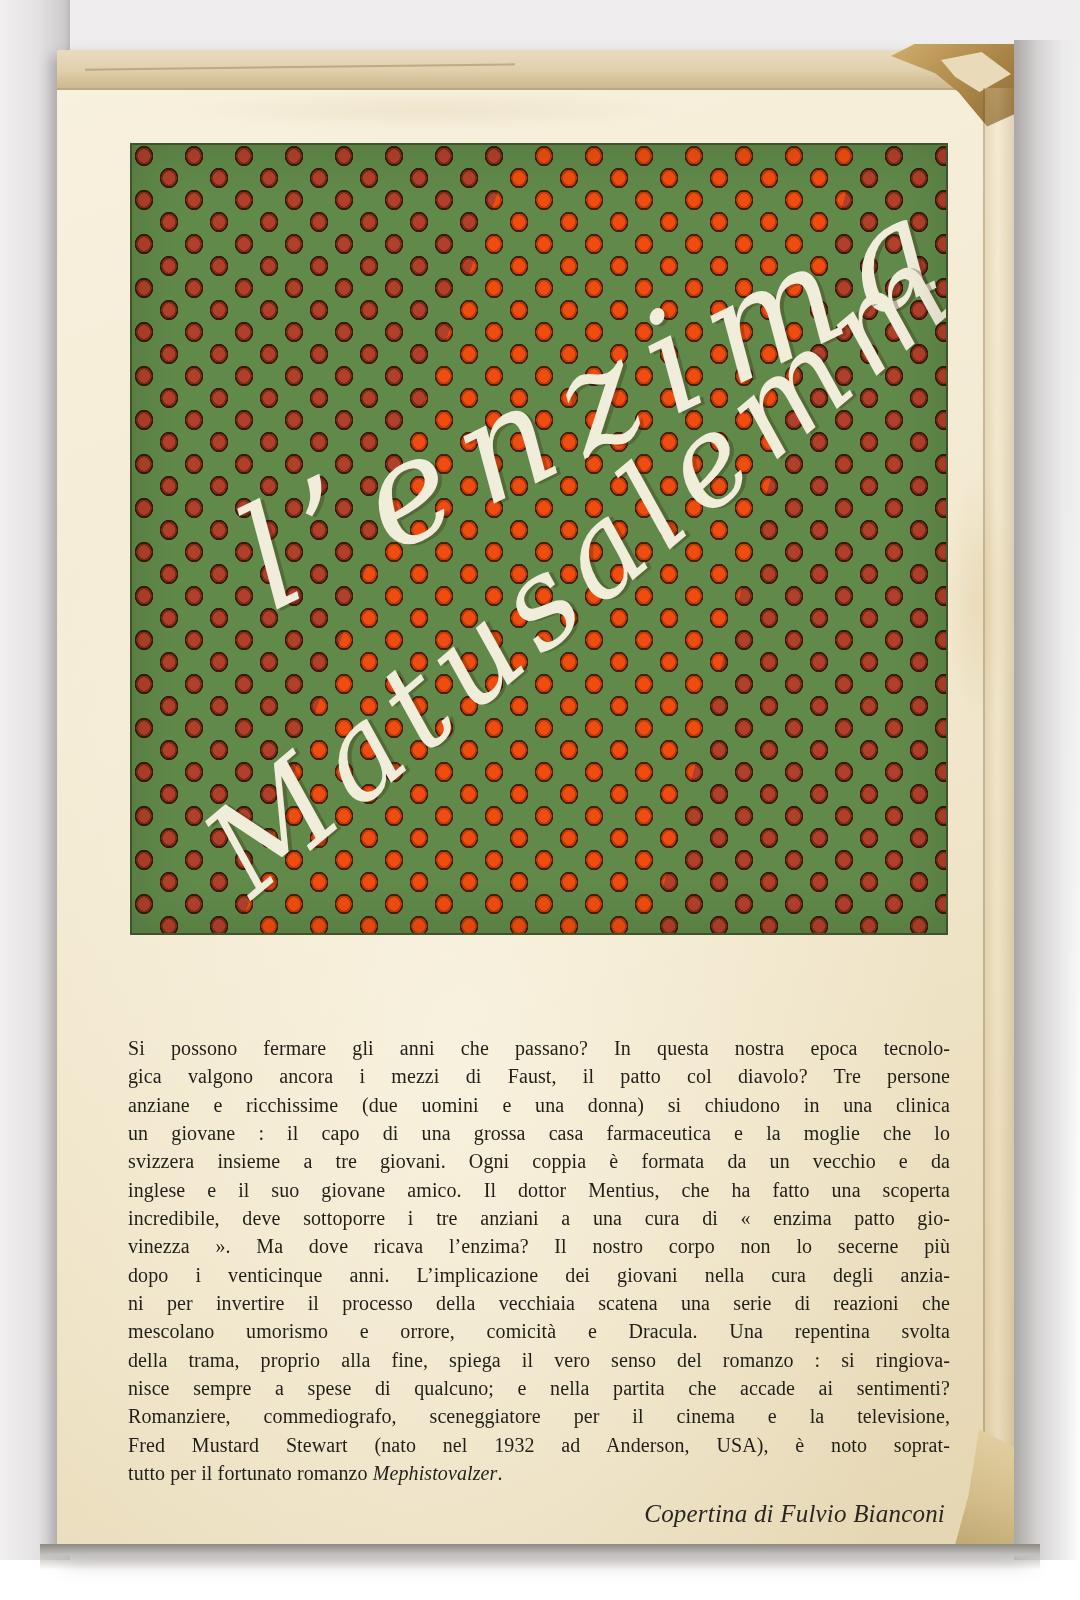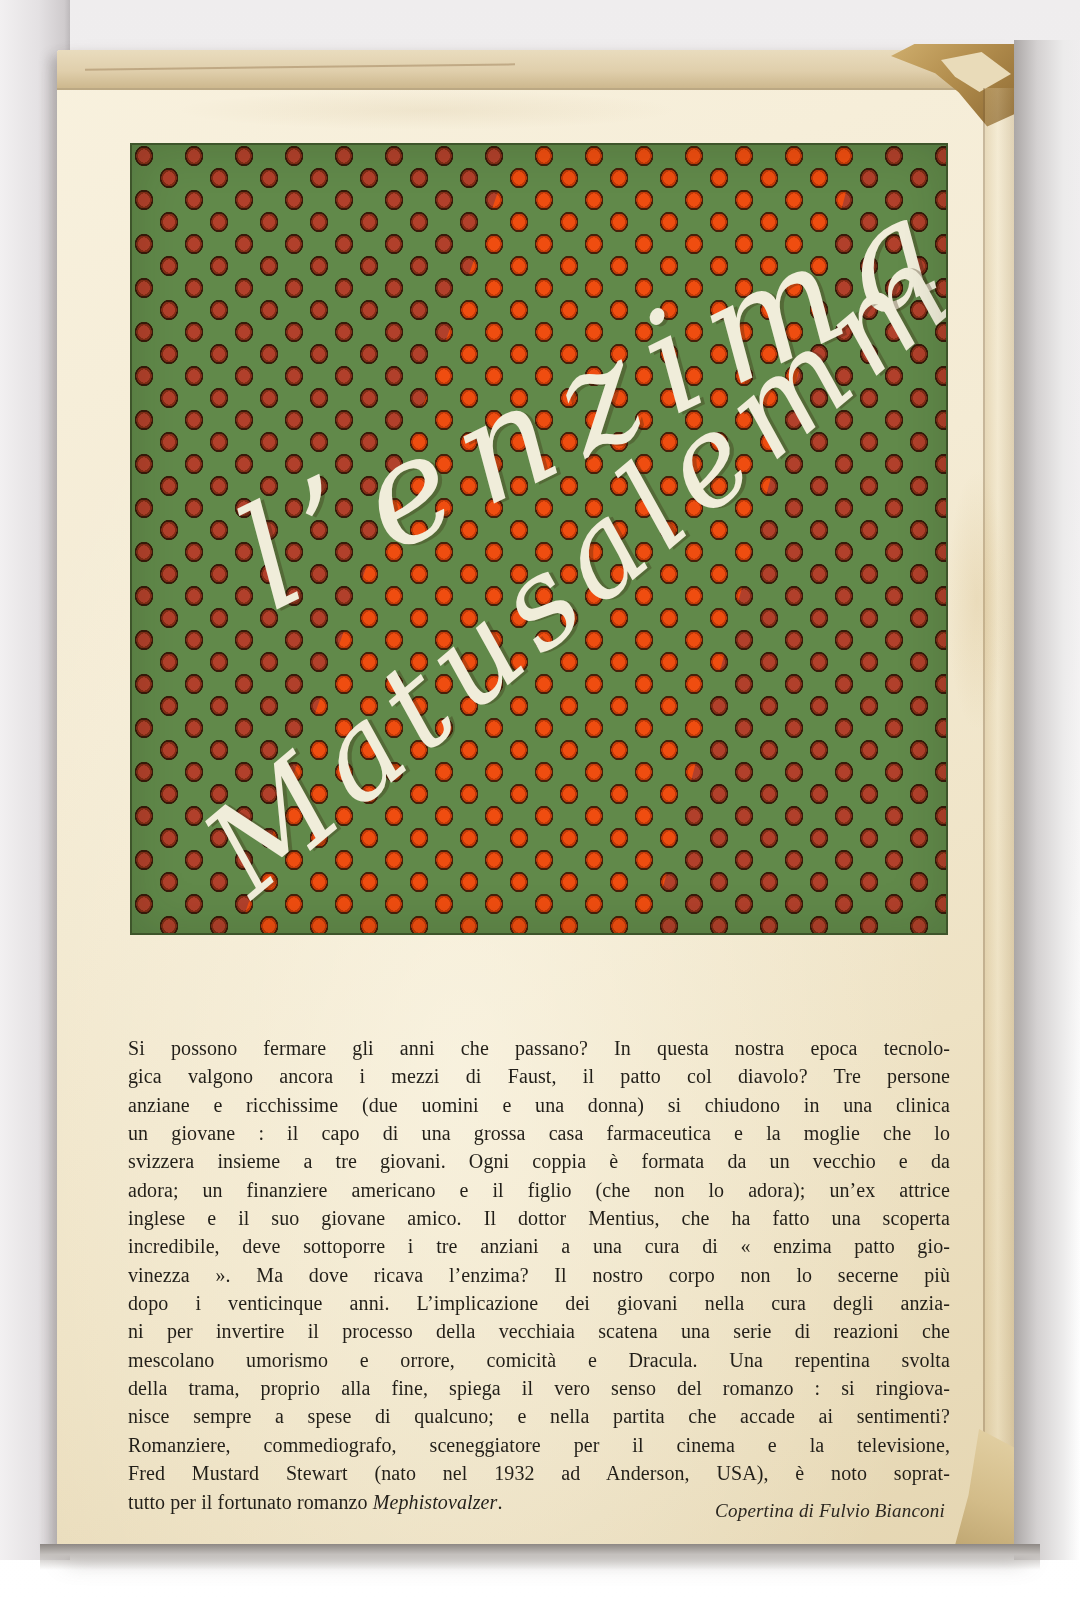--- a/index.html
+++ b/index.html
@@ -71,21 +71,21 @@
   .script-1{left:118px;top:352px;font-size:142px;letter-spacing:21px;transform:rotate(-26deg);}
   .script-2{left:92px;top:660px;font-size:124px;letter-spacing:12px;transform:rotate(-40deg);}
 
   
   .blurb{position:absolute;left:71px;top:956px;width:822px;color:#221f19;
     font-size:20px;line-height:28.35px;letter-spacing:.1px;margin-top:28px;}
   .blurb .line{text-align:justify;text-align-last:justify;}
   .blurb .line.last{text-align:center;text-align-last:left;}
   .blurb .ital{font-style:italic;}
   .credit{position:absolute;left:71px;top:1450px;width:817px;text-align:right;
-    font-style:italic;font-size:19px;color:#2b2720;letter-spacing:.2px;}
+    font-style:italic;font-size:25px;color:#2b2720;letter-spacing:.2px;}
 </style>
 </head>
 <body>
 
 <div class="photo">
   <div class="bg-left-shade"></div>
 
   <div class="book">
     <div class="book-top-edge">
       <div class="top-crease"></div>
@@ -104,21 +104,20 @@
       <div class="script script-2">Matusalemme</div>
       <div class="panel-vignette"></div>
     </div>
 
     <div class="blurb">
       <div class="line">Si possono fermare gli anni che passano? In questa nostra epoca tecnolo-</div>
       <div class="line">gica valgono ancora i mezzi di Faust, il patto col diavolo? Tre persone</div>
       <div class="line">anziane e ricchissime (due uomini e una donna) si chiudono in una clinica</div>
       <div class="line">un giovane : il capo di una grossa casa farmaceutica e la moglie che lo</div>
       <div class="line">svizzera insieme a tre giovani. Ogni coppia è formata da un vecchio e da</div>
-      <div class="line">adora; un finanziere americano e il figlio (che non lo adora); un’ex attrice</div>
       <div class="line">inglese e il suo giovane amico. Il dottor Mentius, che ha fatto una scoperta</div>
       <div class="line">incredibile, deve sottoporre i tre anziani a una cura di « enzima patto gio-</div>
       <div class="line">vinezza ». Ma dove ricava l’enzima? Il nostro corpo non lo secerne più</div>
       <div class="line">dopo i venticinque anni. L’implicazione dei giovani nella cura degli anzia-</div>
       <div class="line">ni per invertire il processo della vecchiaia scatena una serie di reazioni che</div>
       <div class="line">mescolano umorismo e orrore, comicità e Dracula. Una repentina svolta</div>
       <div class="line">della trama, proprio alla fine, spiega il vero senso del romanzo : si ringiova-</div>
       <div class="line">nisce sempre a spese di qualcuno; e nella partita che accade ai sentimenti?</div>
       <div class="line">Romanziere, commediografo, sceneggiatore per il cinema e la televisione,</div>
       <div class="line">Fred Mustard Stewart (nato nel 1932 ad Anderson, USA), è noto soprat-</div>

